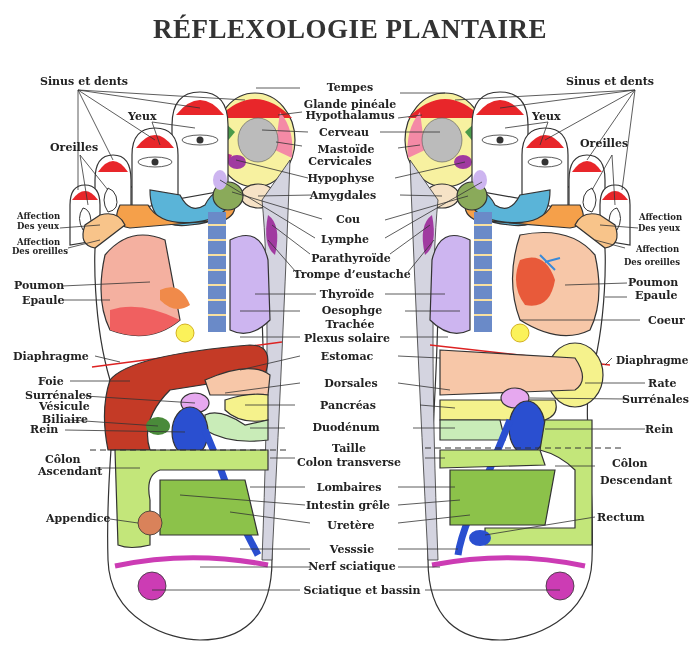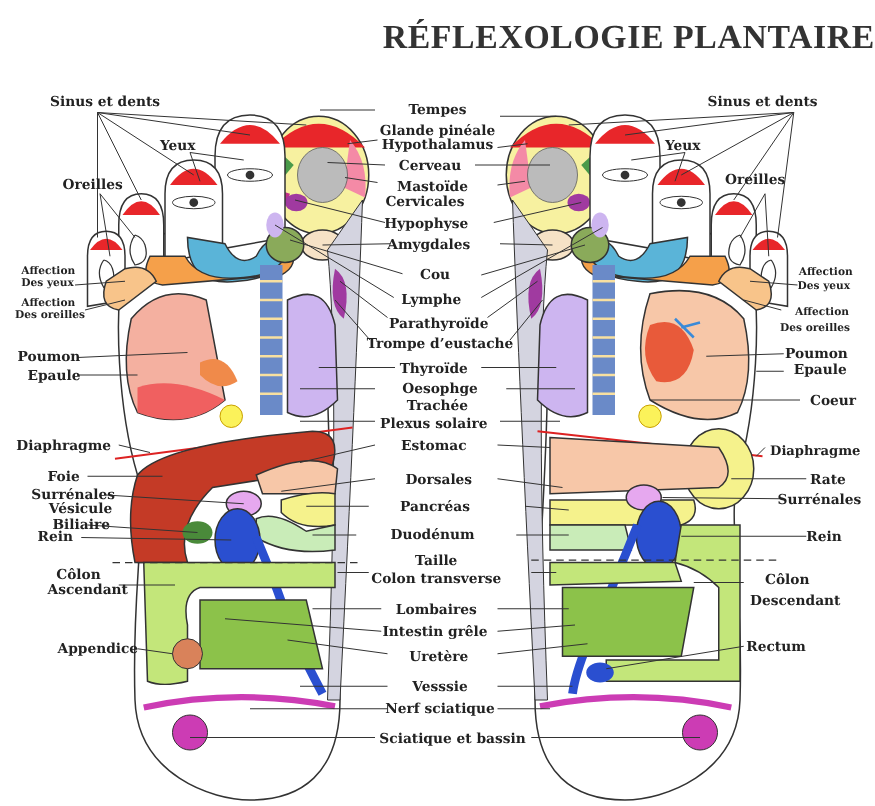--- a/index.html
+++ b/index.html
@@ -1,17 +1,17 @@
 <!DOCTYPE html>
 <html><head>
 <meta charset="utf-8">
 <style>
   html,body{margin:0;padding:0;background:#fff;}
   body{width:700px;height:645px;position:relative;overflow:hidden;font-family:"DejaVu Serif","Liberation Serif",serif;}
-  #title{position:absolute;left:0;top:14px;width:700px;text-align:right;font-family:"Liberation Serif","DejaVu Serif",serif;font-weight:bold;font-size:27px;color:#333;letter-spacing:0.5px;}
+  #title{position:absolute;left:0;top:14px;width:700px;text-align:center;font-family:"Liberation Serif","DejaVu Serif",serif;font-weight:bold;font-size:27px;color:#333;letter-spacing:0.5px;}
   svg#dia{position:absolute;left:0;top:0;}
   .lbl{font-family:"DejaVu Serif","Liberation Serif",serif;font-weight:bold;fill:#222;}
   .c{font-size:11px;}
   .s{font-size:10.5px;}
   .xs{font-size:8.5px;}
   .ln{stroke:#333;stroke-width:0.8;fill:none;}
   .ol{stroke:#333;stroke-width:1.2;}
 </style>
 </head>
 <body>

